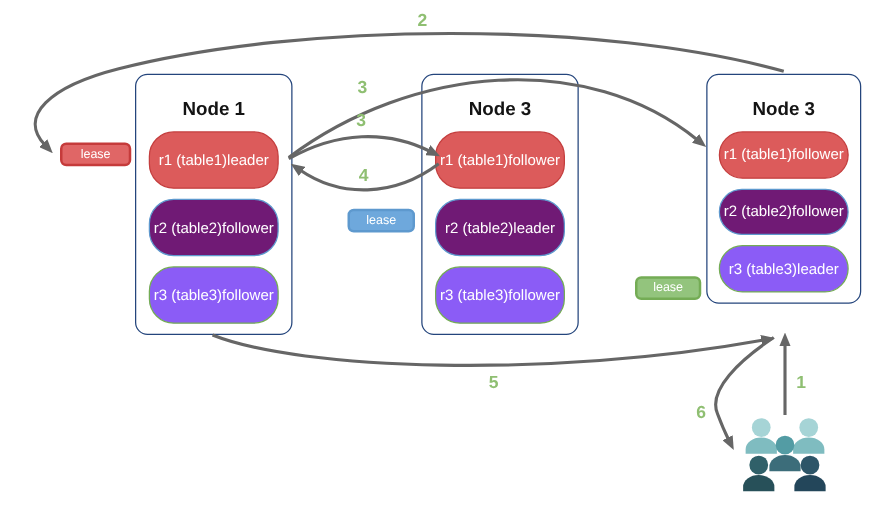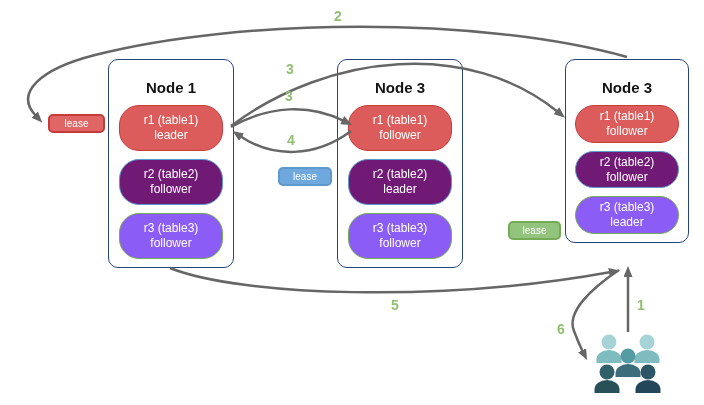--- a/index.html
+++ b/index.html
@@ -4,21 +4,21 @@
 <style>
   html,body{margin:0;padding:0;background:#fff;font-family:"Liberation Sans",sans-serif;}
   .canvas{position:relative;width:704px;height:405px;background:#ffffff;overflow:hidden;}
 
   
   .node{position:absolute;background:#ffffff;border:1.5px solid #24457C;border-radius:10px;
         box-sizing:border-box;display:flex;flex-direction:column;align-items:center;
         padding-top:18px;z-index:1;}
   .node-title{font-size:15px;font-weight:700;color:#141414;line-height:20px;margin-bottom:7px;}
   .range{width:104px;height:47px;border-radius:20px;box-sizing:border-box;
-         display:flex;flex-direction:column;align-items:center;justify-content:center;
+         display:flex;flex-direction:row;align-items:center;justify-content:center;
          color:#ffffff;font-size:12px;line-height:15px;margin-bottom:8px;text-align:right;}
   .range.red{background:#DC5B5B;border:1.5px solid #C43E3E;}
   .range.blue{background:#701a75;border:1.5px solid #5E99CE;}
   .range.green{background:#8b5cf6;border:1.5px solid #74AC55;}
 
   
   .lease{position:absolute;height:19px;box-sizing:border-box;border-radius:5px;color:#fff;
          font-size:10px;display:flex;align-items:center;justify-content:center;z-index:2;}
   .lease-red{left:48px;top:114px;width:57px;background:#E06666;border:2px solid #C53B3B;}
   .lease-blue{left:278px;top:167px;width:54px;background:#6EA8DC;border:2px solid #5E99CE;}

